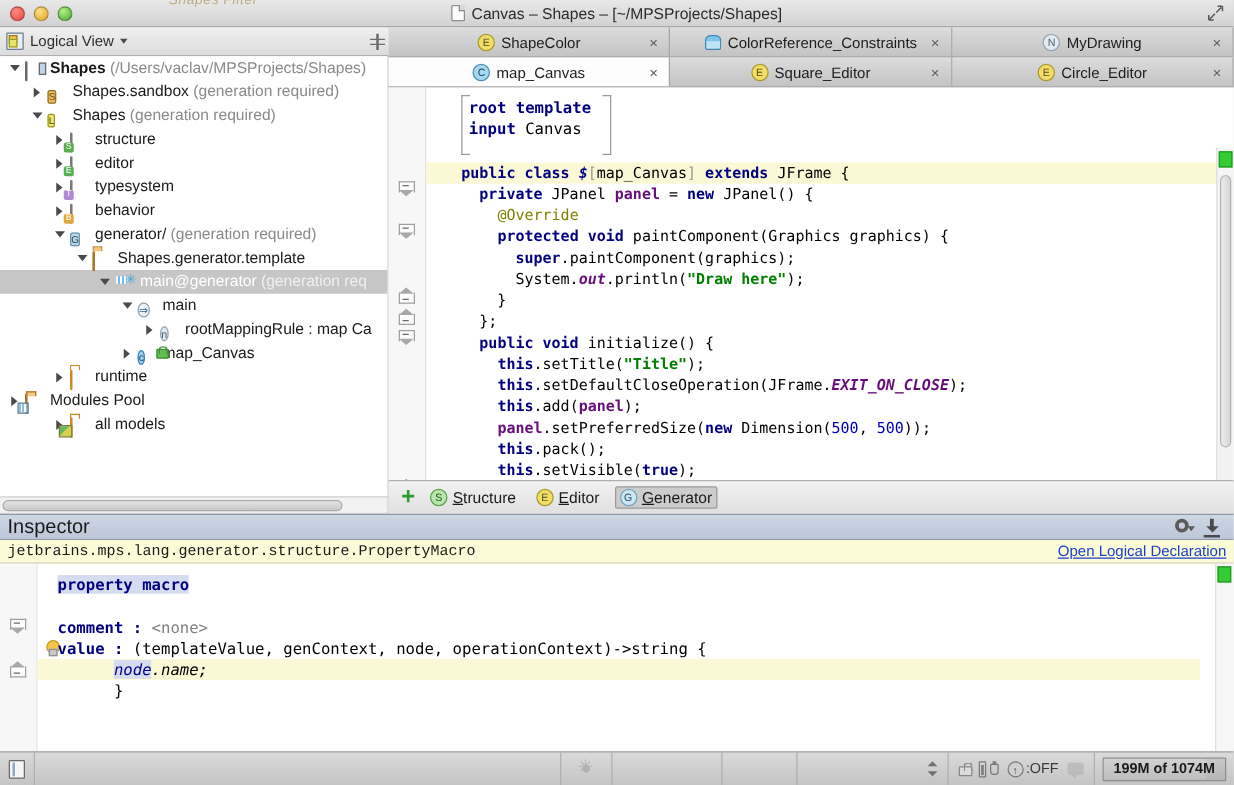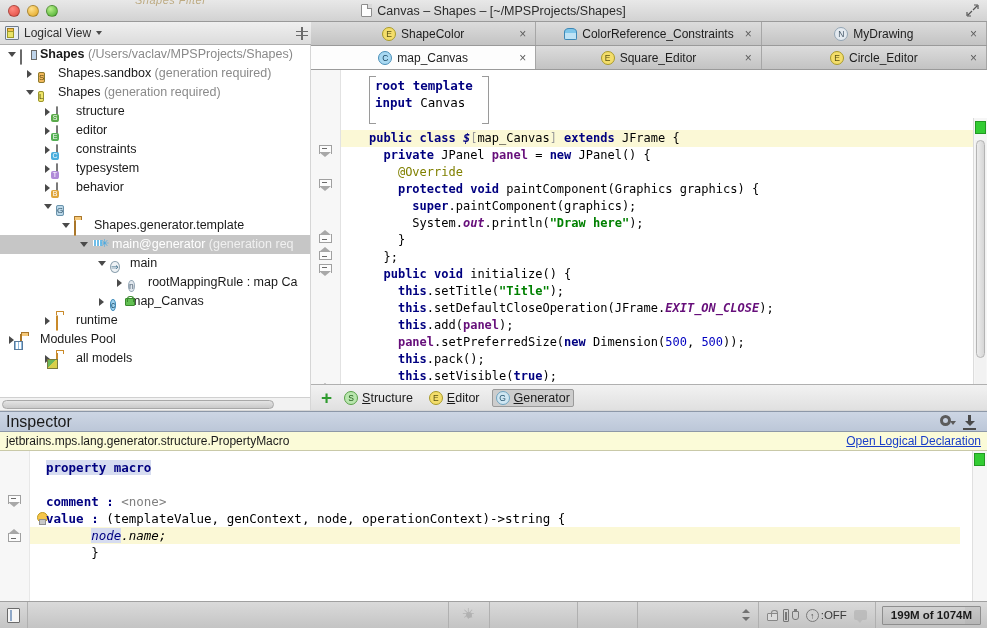--- a/index.html
+++ b/index.html
@@ -305,21 +305,21 @@
   .ico-gear2 .gw { position:absolute;left:3px;top:2px;width:11px;height:11px;border-radius:50%;border:3px solid #5b5b5b;background:transparent;}
   .ico-gear2 .gd { position:absolute;right:1px;top:8px;width:0;height:0;border-left:3px solid transparent;border-right:3px solid transparent;border-top:4px solid #5a5a5a;}
   .ico-down .db { position:absolute;left:8px;top:2px;width:3px;height:8px;background:#4a4a4a;}
   .ico-down .da { position:absolute;left:5px;top:8px;width:0;height:0;border-left:5px solid transparent;border-right:5px solid transparent;border-top:5px solid #4a4a4a;}
   .ico-down .dl { position:absolute;left:3px;bottom:1px;width:13px;height:2px;background:#4a4a4a;}
 
   .concept-bar {
     position:absolute;left:0;top:21px;width:987px;height:19px;background:#fbfbd8;
     border-bottom:1px solid #c9c9a8; display:flex;align-items:center;padding:0 6px;
   }
-  .concept-bar .cname { font-size:12px; color:#1a1a1a; }
+  .concept-bar .cname { font-size:12px; color:#1a1a1a;font-family:Liberation Mono, monospace; }
   .concept-bar .cspacer { flex:1; }
   .concept-bar .clink { font-size:12px; color:#1a3ec8; text-decoration:underline; }
 
   .insp-body {
     position:absolute;left:0;top:40px;width:987px;height:150px;background:#fff;
     font-family:"DejaVu Sans Mono","Liberation Mono",monospace;
   }
   .insp-gutter { position:absolute;left:0;top:0;width:30px;height:150px;background:#f7f7f7;border-right:1px solid #e8e8e8;}
   .insp-code { position:absolute;left:30px;top:0;width:930px;height:150px;font-size:12.5px;line-height:17px;white-space:pre;padding-top:8px;}
   .il { height:17px; padding-left:16px; position:relative; }
@@ -447,39 +447,34 @@
         </div>
         <div class="trow">
           <span style="display:inline-block;width:40px"></span>
           <span class="twist closed"></span>
           <span class="tico"><span class="ic-asp asp-editor"><span>E</span></span></span>
           <span class="tlabel">editor</span>
         </div>
         <div class="trow">
           <span style="display:inline-block;width:40px"></span>
           <span class="twist closed"></span>
-          <span class="tico"><span class="ic-asp asp-constraints"><span>C</span></span></span>
-          <span class="tlabel">constraints</span>
-        </div>
-        <div class="trow">
-          <span style="display:inline-block;width:40px"></span>
-          <span class="twist closed"></span>
           <span class="tico"><span class="ic-asp asp-typesystem"><span>T</span></span></span>
           <span class="tlabel">typesystem</span>
         </div>
         <div class="trow">
           <span style="display:inline-block;width:40px"></span>
           <span class="twist closed"></span>
           <span class="tico"><span class="ic-asp asp-behavior"><span>B</span></span></span>
           <span class="tlabel">behavior</span>
         </div>
         <div class="trow">
           <span style="display:inline-block;width:40px"></span>
           <span class="twist open"></span>
           <span class="tico"><span class="ic-gen">G</span></span>
+          <span class="tlabel">generator/<span class="tdim"> (generation required)</span></span>
         </div>
         <div class="trow">
           <span style="display:inline-block;width:58px"></span>
           <span class="twist open"></span>
           <span class="tico"><span class="ic-folder"></span></span>
           <span class="tlabel">Shapes.generator.template</span>
         </div>
         <div class="trow sel">
           <span style="display:inline-block;width:76px"></span>
           <span class="twist open"></span>

